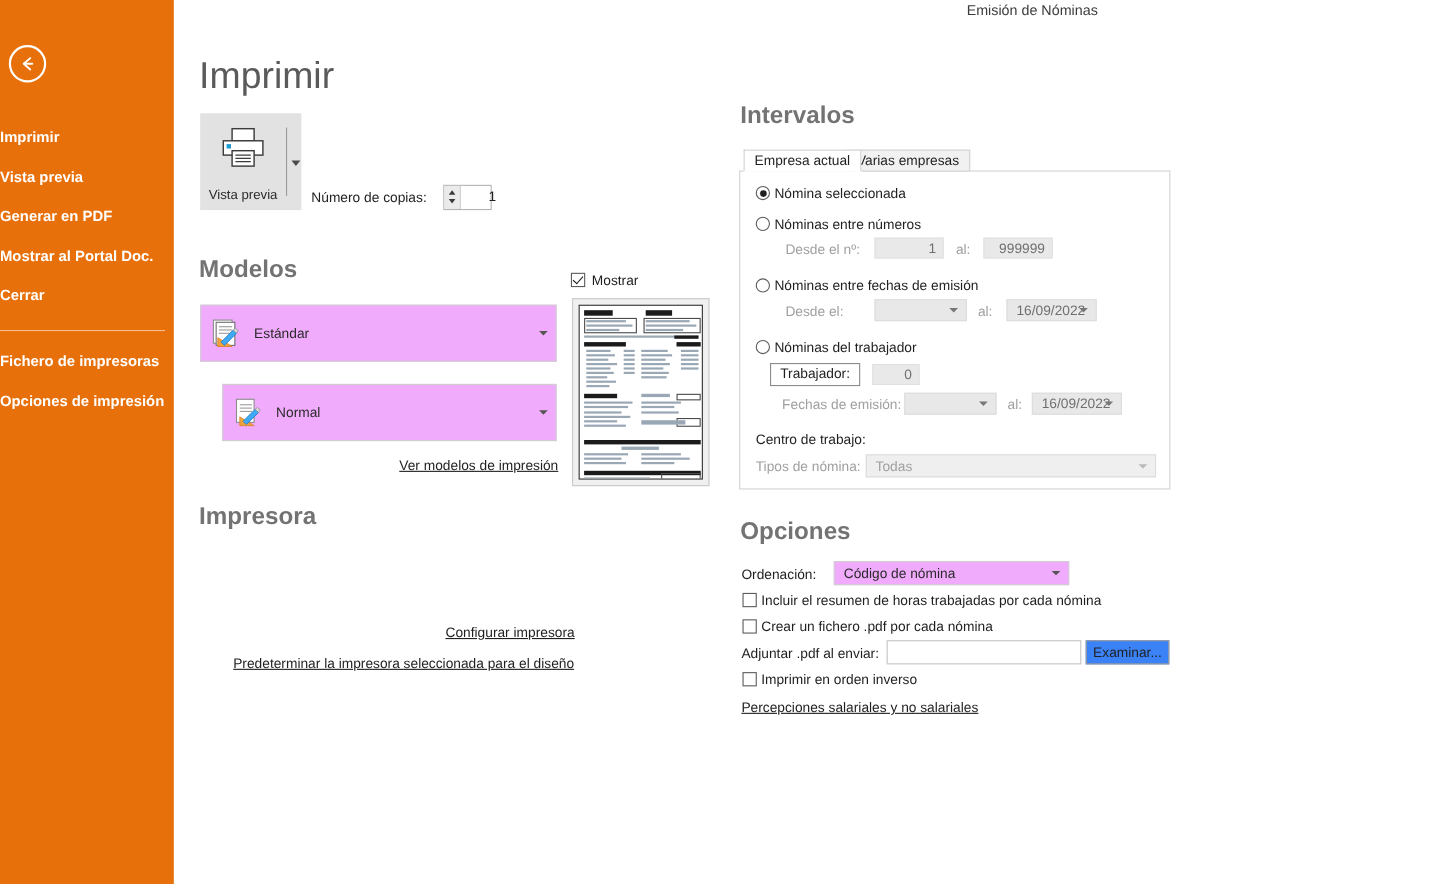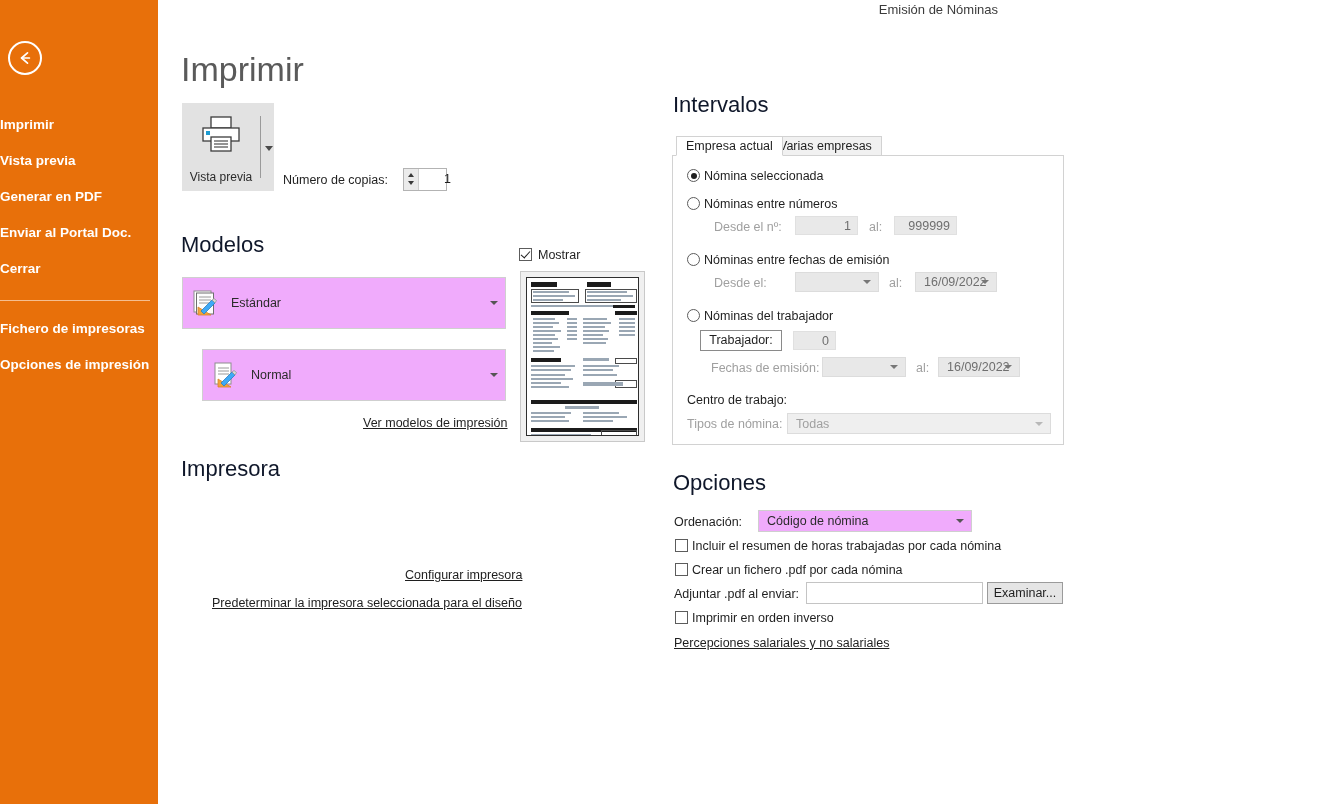--- a/index.html
+++ b/index.html
@@ -58,23 +58,23 @@
   .h1 {
     position: absolute;
     color: #5a5a5a;
     font-size: 34px;
     font-weight: normal;
     letter-spacing: 0px;
     white-space: nowrap;
   }
   .h2 {
     position: absolute;
-    color: #0f172a;
+    color: #737373;
     font-size: 22px;
-    font-weight: normal;
+    font-weight: bold;
     white-space: nowrap;
   }
   .lbl {
     position: absolute;
     font-size: 12.5px;
     color: #1f1f1f;
     white-space: nowrap;
   }
   .lbl.dim { color: #a0a0a0; }
   .link {
@@ -292,21 +292,21 @@
     text-align: center;
     line-height: 19px;
     cursor: pointer;
   }
 
   
   #examinar-btn {
     position: absolute;
     left: 987px; top: 582px;
     width: 76px; height: 22px;
-    background: #e5e5e5;
+    background: #3b82f6;
     border: 1px solid #9b9b9b;
     font-size: 12.5px;
     color: #1f1f1f;
     text-align: center;
     line-height: 20px;
     cursor: pointer;
   }
 
   
   #win-title {
@@ -335,21 +335,21 @@
     <div class="side-item" style="top:114px">
       <span>Imprimir</span>
     </div>
     <div class="side-item" style="top:150px">
       <span>Vista previa</span>
     </div>
     <div class="side-item" style="top:186px">
       <span>Generar en PDF</span>
     </div>
     <div class="side-item" style="top:222px">
-      <span>Enviar al Portal Doc.</span>
+      <span>Mostrar al Portal Doc.</span>
     </div>
     <div class="side-item" style="top:258px">
       <span>Cerrar</span>
     </div>
 
     <div id="side-divider"></div>
 
     <div class="side-item" style="top:318px">
       <span>Fichero de impresoras</span>
     </div>

